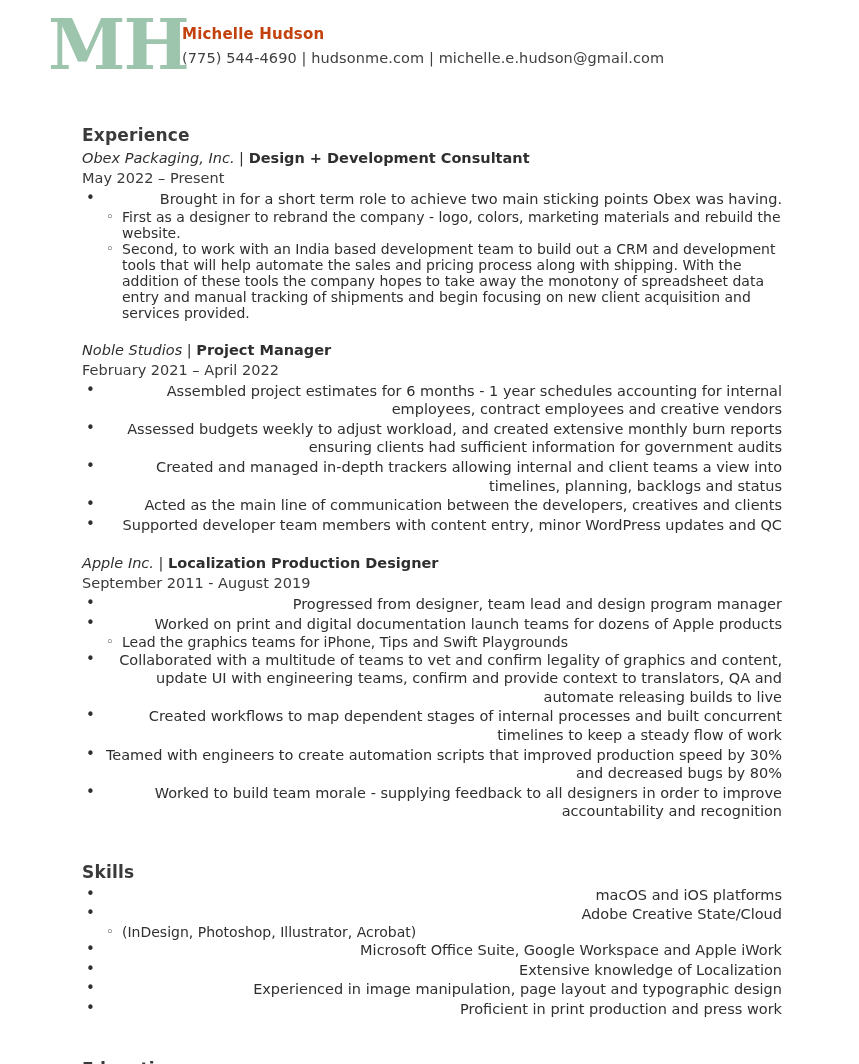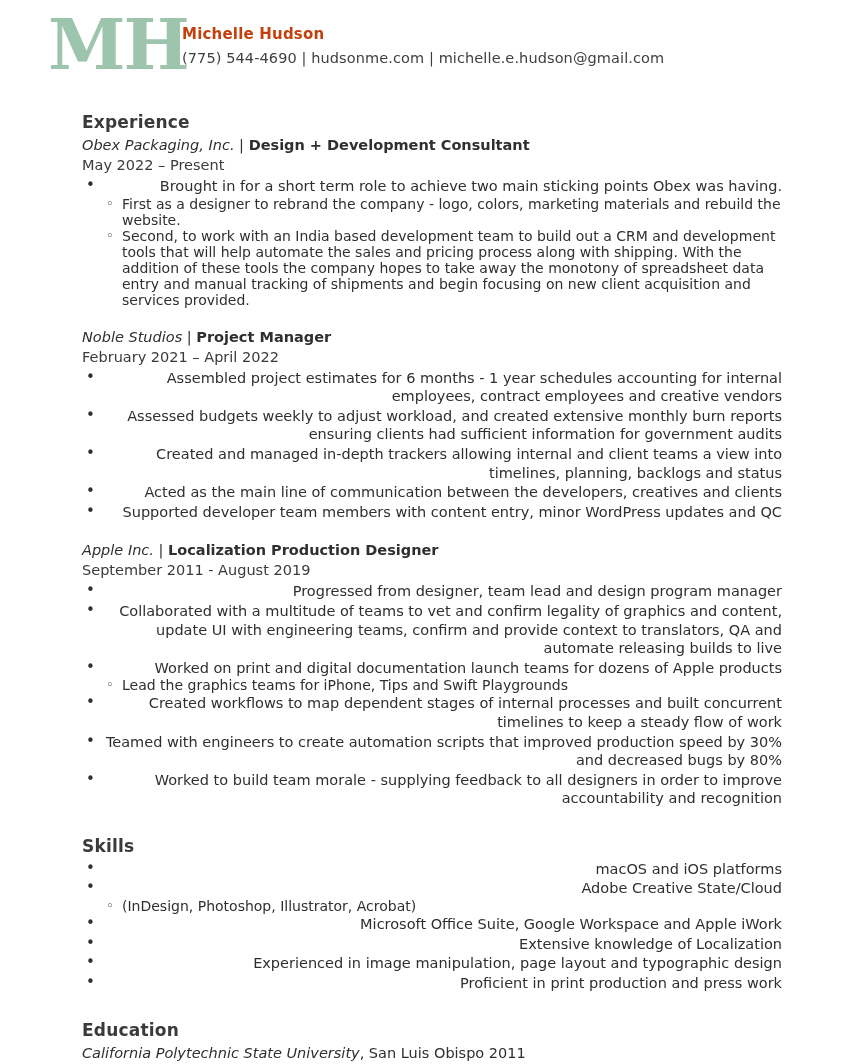--- a/index.html
+++ b/index.html
@@ -65,21 +65,21 @@
   .content {
     position: absolute;
     left: 82px;
     top: 108px;
     width: 700px;
   }
   .section-title {
     font-size: 17px;
     font-weight: 700;
     color: #3a3a3a;
-    margin: 4px 0 4px 0;
+    margin: 17px 0 4px 0;
     letter-spacing: 0.2px;
   }
   .section {
     margin-bottom: 14px;
   }
   .job {
     margin-bottom: 14px;
   }
   .job-line {
     font-size: 14.5px;
@@ -222,28 +222,28 @@
       <div class="job">
         <p class="job-line">
           <span class="job-company">Apple Inc.</span><span> | </span><span class="job-role">Localization Production Designer</span>
         </p>
         <p class="job-dates">September 2011 - August 2019</p>
         <ul class="bullets">
           <li>
               <span class="b-text">Progressed from designer, team lead and design program manager</span>
             </li>
           <li>
-              <span class="b-text">Collaborated with a multitude of teams to vet and confirm legality of graphics and content, update UI with engineering teams, confirm and provide context to translators, QA and automate releasing builds to live</span>
-            </li>
-          <li>
             <span class="b-text">Worked on print and digital documentation launch teams for dozens of Apple products</span>
             <ul class="subbullets">
               <li> Lead the graphics teams for iPhone, Tips and Swift Playgrounds</li>
             </ul>
           </li>
+          <li>
+              <span class="b-text">Collaborated with a multitude of teams to vet and confirm legality of graphics and content, update UI with engineering teams, confirm and provide context to translators, QA and automate releasing builds to live</span>
+            </li>
           <li>
               <span class="b-text">Created workflows to map dependent stages of internal processes and built concurrent timelines to keep a steady flow of work</span>
             </li>
           <li>
               <span class="b-text">Teamed with engineers to create automation scripts that improved production speed by 30% and decreased bugs by 80%</span>
             </li>
           <li>
               <span class="b-text">Worked to build team morale - supplying feedback to all designers in order to improve accountability and recognition</span>
             </li>
         </ul>

